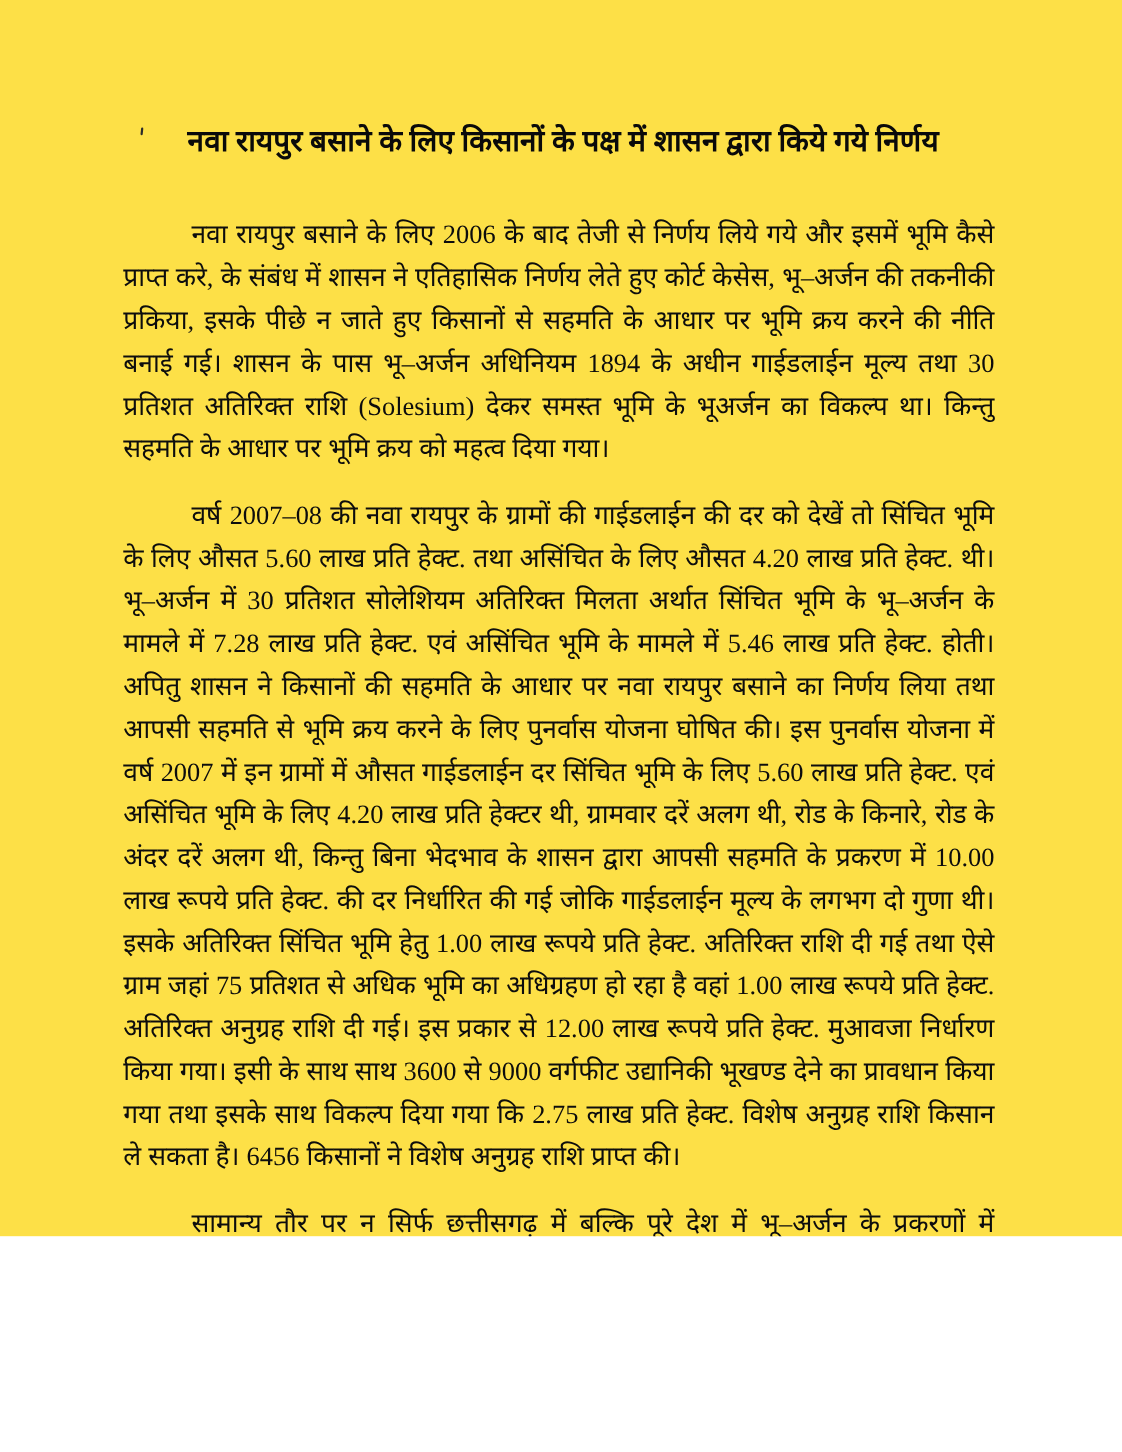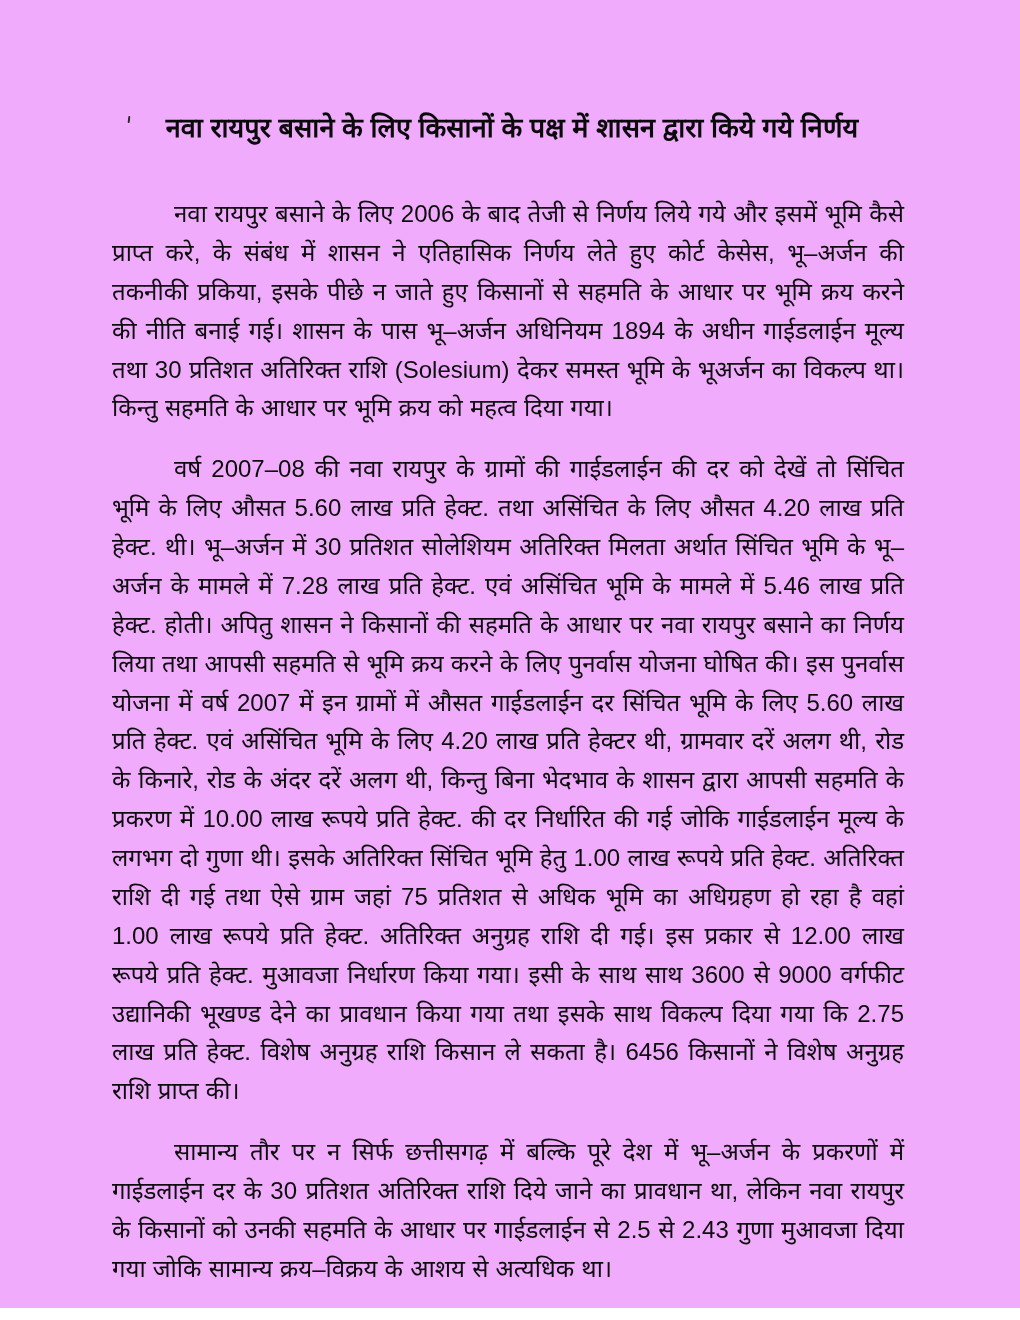--- a/index.html
+++ b/index.html
@@ -4,25 +4,25 @@
 <title>Nava Raipur Document</title>
 <style>
   html, body {
     margin: 0;
     padding: 0;
     background: #ffffff;
   }
   .page {
     position: relative;
     width: 1020px;
-    height: 1308px;
-    background: #f0abfc;
+    height: 1124px;
+    background: #fde047;
     box-sizing: border-box;
     overflow: hidden;
-    font-family: Liberation Sans, sans-serif;
+    font-family: Liberation Serif, serif;
     color: #000000;
   }
   .content {
     position: absolute;
     left: 112px;
     top: 0;
     width: 796px;
   }
   .doc-title {
     margin: 0;

